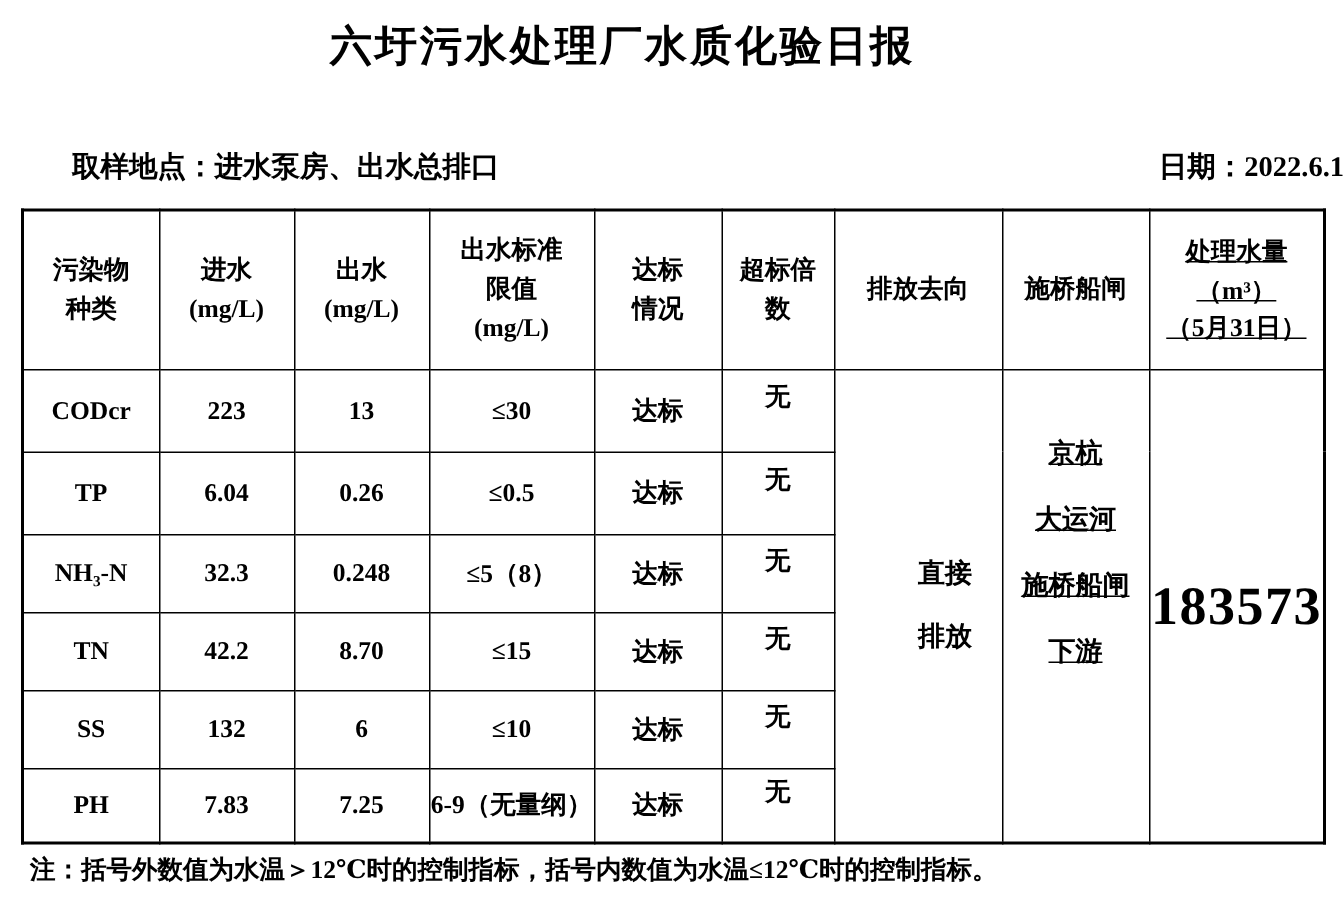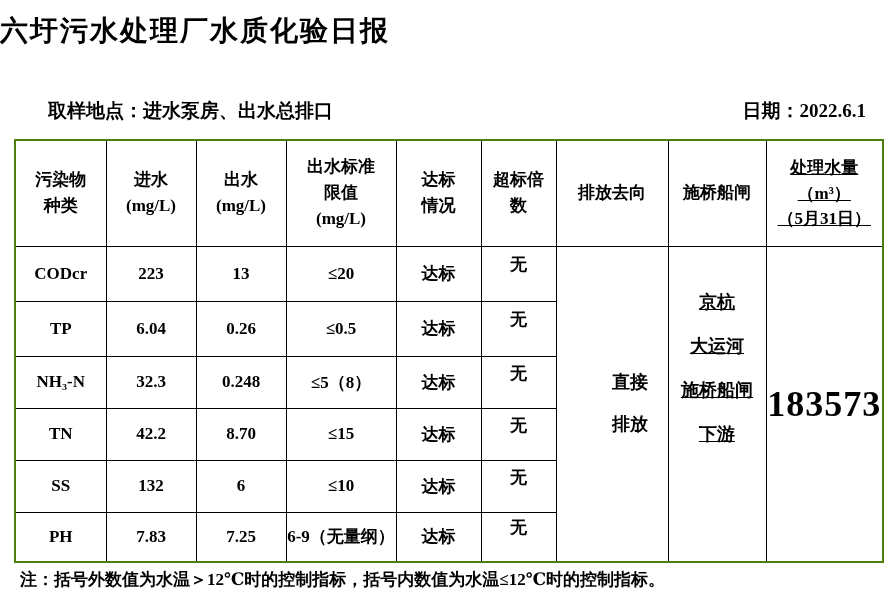--- a/index.html
+++ b/index.html
@@ -3,34 +3,34 @@
 <meta charset="utf-8">
 <style>
   * { margin:0; padding:0; box-sizing:border-box; }
   html,body { width:896px; height:601px; background:#ffffff; color:#000;
     font-family:"Liberation Serif","DejaVu Serif",serif; overflow:hidden; }
 
   .page { position:relative; width:896px; height:601px; }
 
   .title {
     position:absolute; top:12px; left:0; width:830px;
-    font-size:28px; font-weight:bold; letter-spacing:2px;
+    text-align:center; font-size:28px; font-weight:bold; letter-spacing:2px;
   }
 
   .meta-row {
     position:absolute; top:98px; left:0; width:896px;
     display:flex; justify-content:space-between;
-    padding-left:48px; padding-right:30px;
+    padding-left:48px; 
     font-size:19px; font-weight:bold;
   }
 
   table.report {
     position:absolute; top:139px; left:14px;
     width:868px; border-collapse:collapse; table-layout:fixed;
-    border:2px solid #4d7c0f;
+    border:2px solid #000000;
   }
   table.report td {
     border:1px solid #000; text-align:center; vertical-align:middle;
     font-weight:bold; font-size:17px; padding:0; overflow:hidden;
   }
   tr.hdr { height:106px; }
   tr.r { height:52px; }
   tr.r1, tr.r2 { height:55px;margin-left:48px; }
   tr.r6 { height:50px;padding-left:17px; }
 
@@ -96,21 +96,21 @@
       <td class="hcell pre">施桥船闸</td>
       <td class="hcell vol-h pre">处理水量
 （m³）
 （5月31日）</td>
     </tr>
 
     <tr class="r r1">
       <td>CODcr</td>
       <td>223</td>
       <td>13</td>
-      <td>≤20</td>
+      <td>≤30</td>
       <td>达标</td>
       <td><span class="raise">无</span></td>
       <td rowspan="6">
         <div class="mode-block">直接
 排放</div>
       </td>
       <td rowspan="6">
         <div class="dest-block">京杭
 大运河
 施桥船闸

